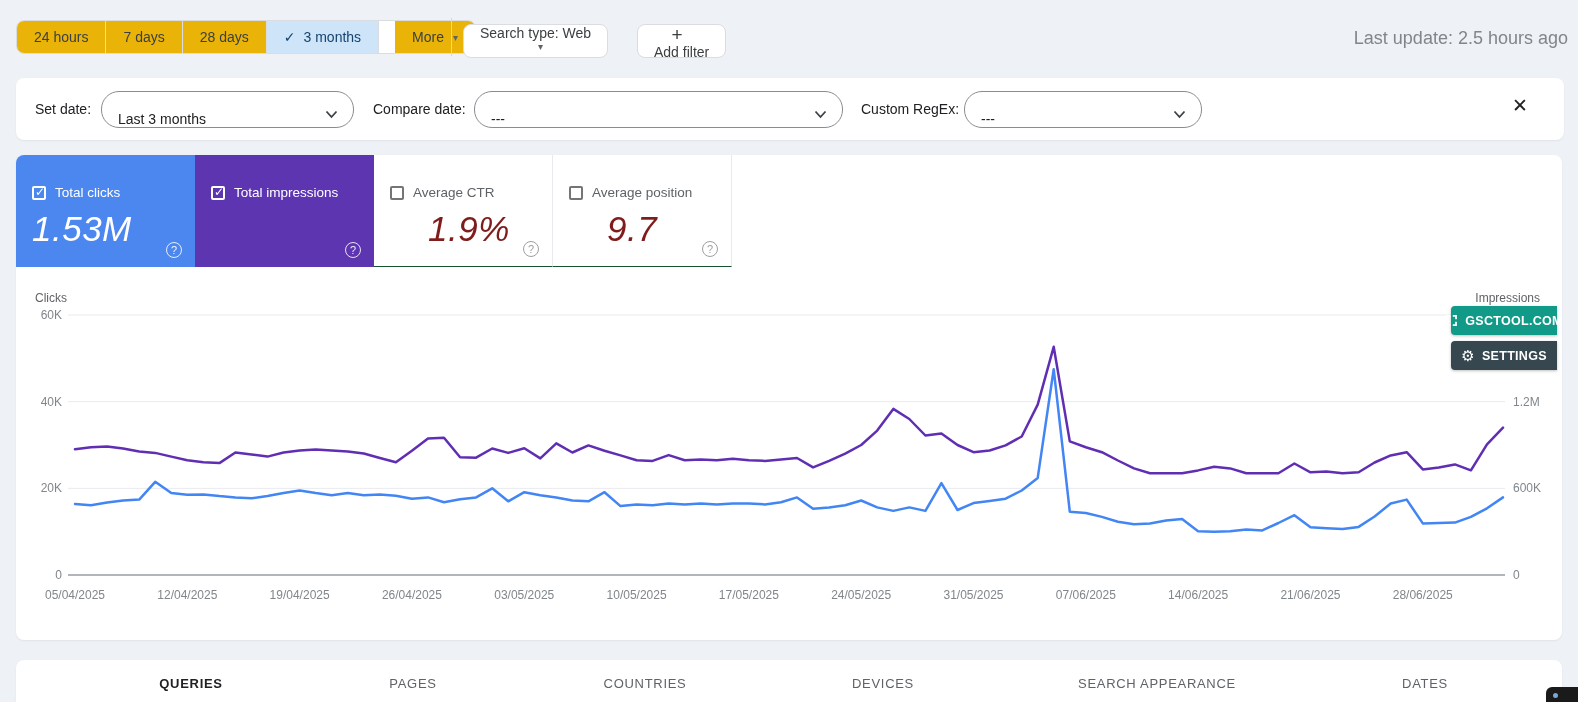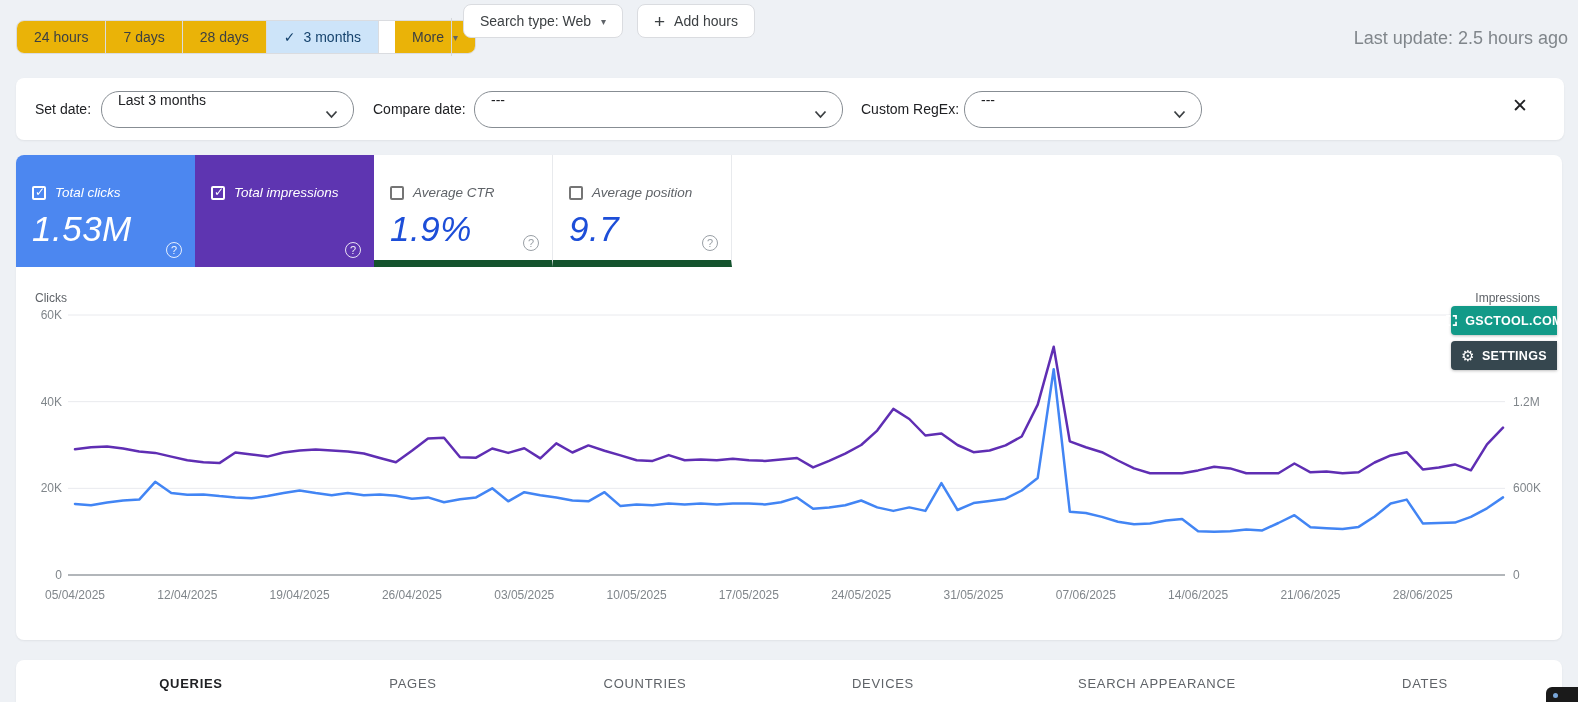--- a/index.html
+++ b/index.html
@@ -20,62 +20,62 @@
     display:flex; align-items:center; justify-content:center; padding:0 17px;
     font-family:inherit; font-size:14px; color:#3c4043; background:#eab308;
     border:none; border-right:1px solid #dadce0; cursor:pointer; white-space:nowrap;
   }
   .seg-btn:last-child { border-right:none;margin-left:16px; }
   .seg-btn.selected { background:#cde4f9; color:#16436d; }
   .seg-btn .check { font-size:14px; margin-right:8px; }
   .seg-btn .caret { font-size:10px; color:#5f6368; margin-left:9px; }
   .vdivider { position:absolute; left:451px; top:18px; height:38px; width:1px; background:#d4d7db; }
   .pill {
-    position:absolute; top:4px; height:34px; display:flex; align-items:center;
-    background:#fff; border:1px solid #dadce0; border-radius:8px; padding:16px 16px;
-    font-family:inherit; font-size:14px; color:#3c4043; cursor:pointer; white-space:nowrap;
+    position:absolute; top:24px; height:34px; display:flex; align-items:center;
+    background:#fff; border:1px solid #dadce0; border-radius:8px; padding:0 16px;
+    font-family:inherit; font-size:14px; color:#3c4043; cursor:pointer; white-space:nowrap;flex-direction:column;
   }
   .pill .caret { font-size:10px; color:#5f6368; margin-left:10px; }
   .pill .plus { font-size:19px; font-weight:400; color:#3c4043; margin-right:9px; line-height:1; }
   .pill.search-type { left:463px; }
   .pill.add-filter { left:637px; }
   .last-update { position:absolute; right:10px; top:28px; font-size:18px; color:#80868b; }
 
   
   .filter-card { left:16px; top:78px; width:1548px; height:62px; }
   .f-label { position:absolute; top:23px; font-size:14px; color:#202124; }
   .f-select {
     position:absolute; top:13px; height:37px; border:1px solid #878d93; border-radius:18px;
-    background:#fff; display:flex; align-items:flex-start; padding:0 16px;
+    background:#fff; display:flex; align-items:flex-end; padding:0 16px;
     font-size:14px; color:#202124; cursor:pointer;
   }
   .f-select .chev { position:absolute; right:15px; top:14px; }
   .close-x {
     position:absolute; right:36px; top:16px; font-size:19px; color:#202124;
     background:none; border:none; cursor:pointer; font-family:inherit;
   }
 
   
   .main-card { left:16px; top:155px; width:1546px; height:485px; }
   .tiles { position:absolute; left:0; top:0; display:flex; }
   .tile { width:179px; height:112px; position:relative; padding:30px 16px 0 16px; cursor:pointer; }
   .tile.clicks { background:var(--clicks-bg); border-radius:8px 0 0 0; }
   .tile.impressions { background:var(--impr-bg); }
-  .tile.plain { background:#fff; border-right:1px solid #e8eaed; border-bottom:7px solid #14532d; }
+  .tile.plain { background:#fff; border-right:1px solid #e8eaed; border-bottom:1px solid #14532d; }
   .tile-head { display:flex; align-items:center; }
   .cb { width:14px; height:14px; border-radius:2px; flex:0 0 auto; position:relative; }
   .tile.sel .cb { border:2px solid #fff; }
   .tile.plain .cb { border:2px solid #757575; }
   .cb .ck { position:absolute; left:1px; top:-3px; font-size:12px; color:#fff; }
-  .tile-label { font-size:13.5px; margin-left:9px; white-space:nowrap;font-style:italic; }
+  .tile-label { font-size:13.5px; margin-left:9px; white-space:nowrap; }
   .tile.sel .tile-label { color:#fff; }
   .tile.plain .tile-label { color:#5f6368; }
   .tile-value { font-size:35px; margin-top:9px; letter-spacing:.5px;font-style:italic; }
   .tile.sel .tile-value { color:#fff; }
-  .tile.plain .tile-value { color:#1d4ed8; }
+  .tile.plain .tile-value { color:#7f1d1d;margin-left:38px; }
   .help {
     position:absolute; right:13px; bottom:9px; width:16px; height:16px; border-radius:50%;
     font-size:11px; line-height:14px; text-align:center; cursor:pointer;
   }
   .tile.sel .help { border:1.5px solid rgba(255,255,255,.85); color:rgba(255,255,255,.9); }
   .tile.plain .help { border:1.5px solid #9aa0a6; color:#9aa0a6; }
 
   #chart { position:absolute; left:0; top:0; }
 
   
@@ -129,21 +129,21 @@
         <span class="caret">▾</span>
       </button>
     </div>
     <div class="vdivider"></div>
     <button class="pill search-type">
       <span>Search type: Web</span>
       <span class="caret">▾</span>
     </button>
     <button class="pill add-filter">
       <span class="plus">+</span>
-      <span>Add hours</span>
+      <span>Add filter</span>
     </button>
     <div class="last-update">Last update: 2.5 hours ago</div>
   </div>
 
   <div class="card filter-card">
     <span class="f-label" style="left:19px">Set date:</span>
     <div class="f-select" style="left:85px; width:253px">
       <span>Last 3 months</span>
       <span class="chev">
         <svg width="13" height="9" viewBox="0 0 13 9">

